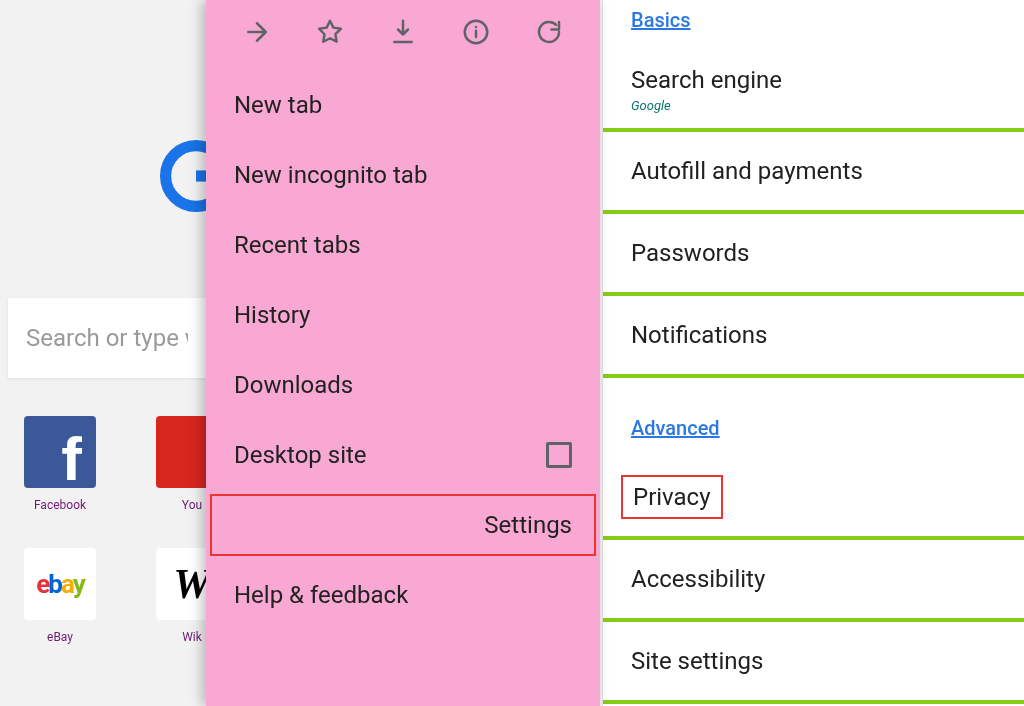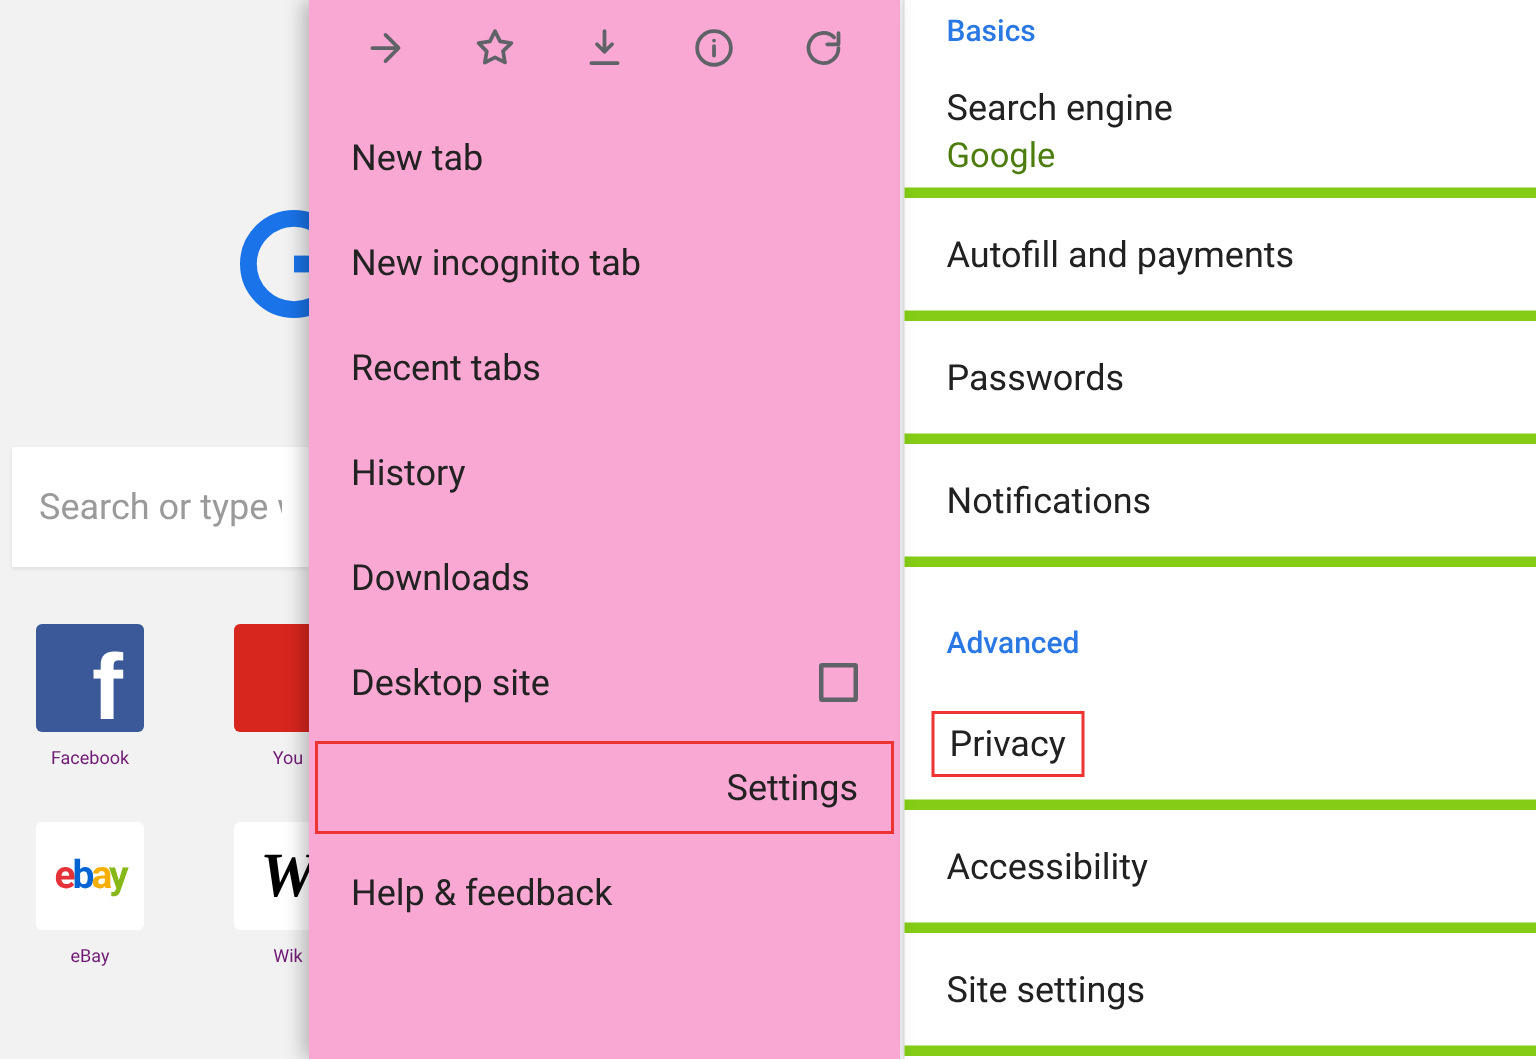--- a/index.html
+++ b/index.html
@@ -105,30 +105,31 @@
     left: 602px; top: 0;
     width: 422px; height: 706px;
     background:#fff;
     border-left: 1px solid #e2e2e2;
   }
   .section-header {
     color:#2a78e4;
     font-size:20px;
     font-weight:500;
     padding: 8px 28px 18px;
+    text-decoration: underline;
   }
   .setting-row {
     height: 82px;
     padding: 0 28px;
     display:flex; flex-direction:column; justify-content:center;
-    border-bottom:7px solid #84cc16;
+    border-bottom:4px solid #84cc16;
   }
   .setting-row.single { height:82px; }
   .setting-title { font-size:24px; color:#212121; }
-  .setting-sub   { font-size:23px; color:#4d7c0f; margin-top:4px; }
+  .setting-sub   { font-size:13px; color:#0f766e; margin-top:4px;font-style:italic; }
   .highlight-box { border:2px solid #e33; display:inline-block; padding:6px 10px; margin:-6px -10px; }
 
   .adv-gap { height: 30px; }
 </style>
 </head>
 <body>
 
 <div class="left-panel">
 
   <div class="g-logo">

